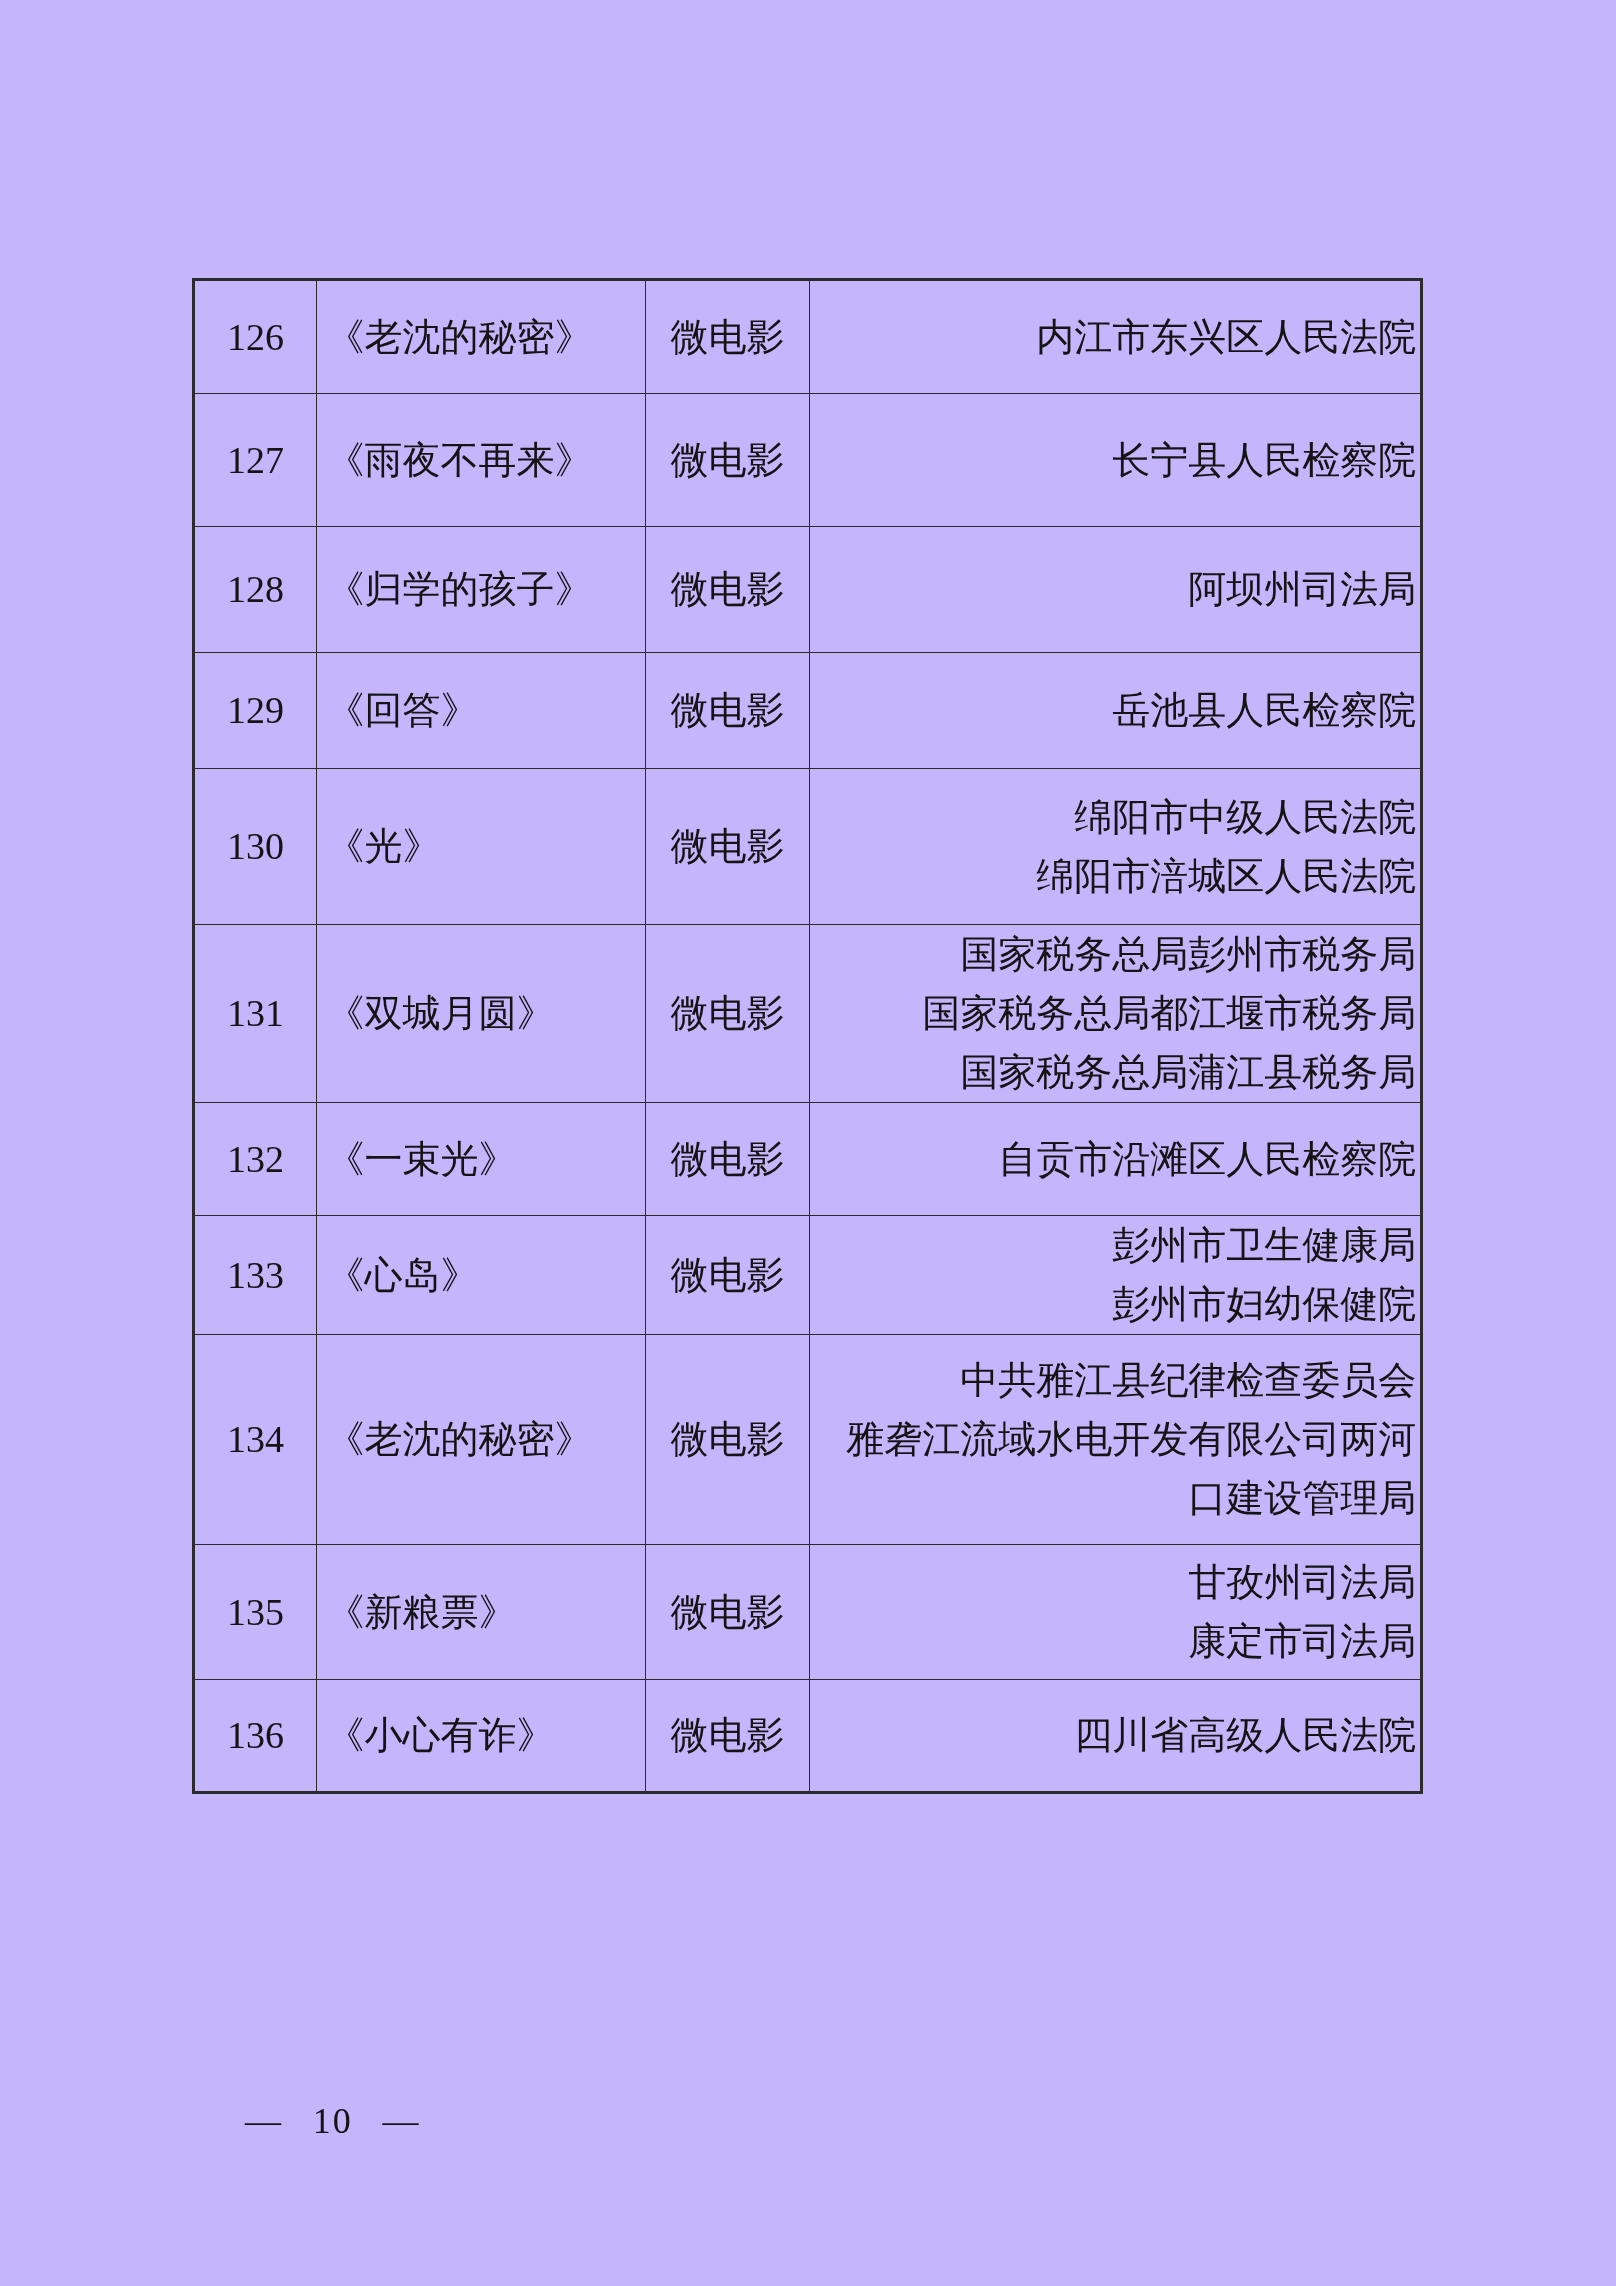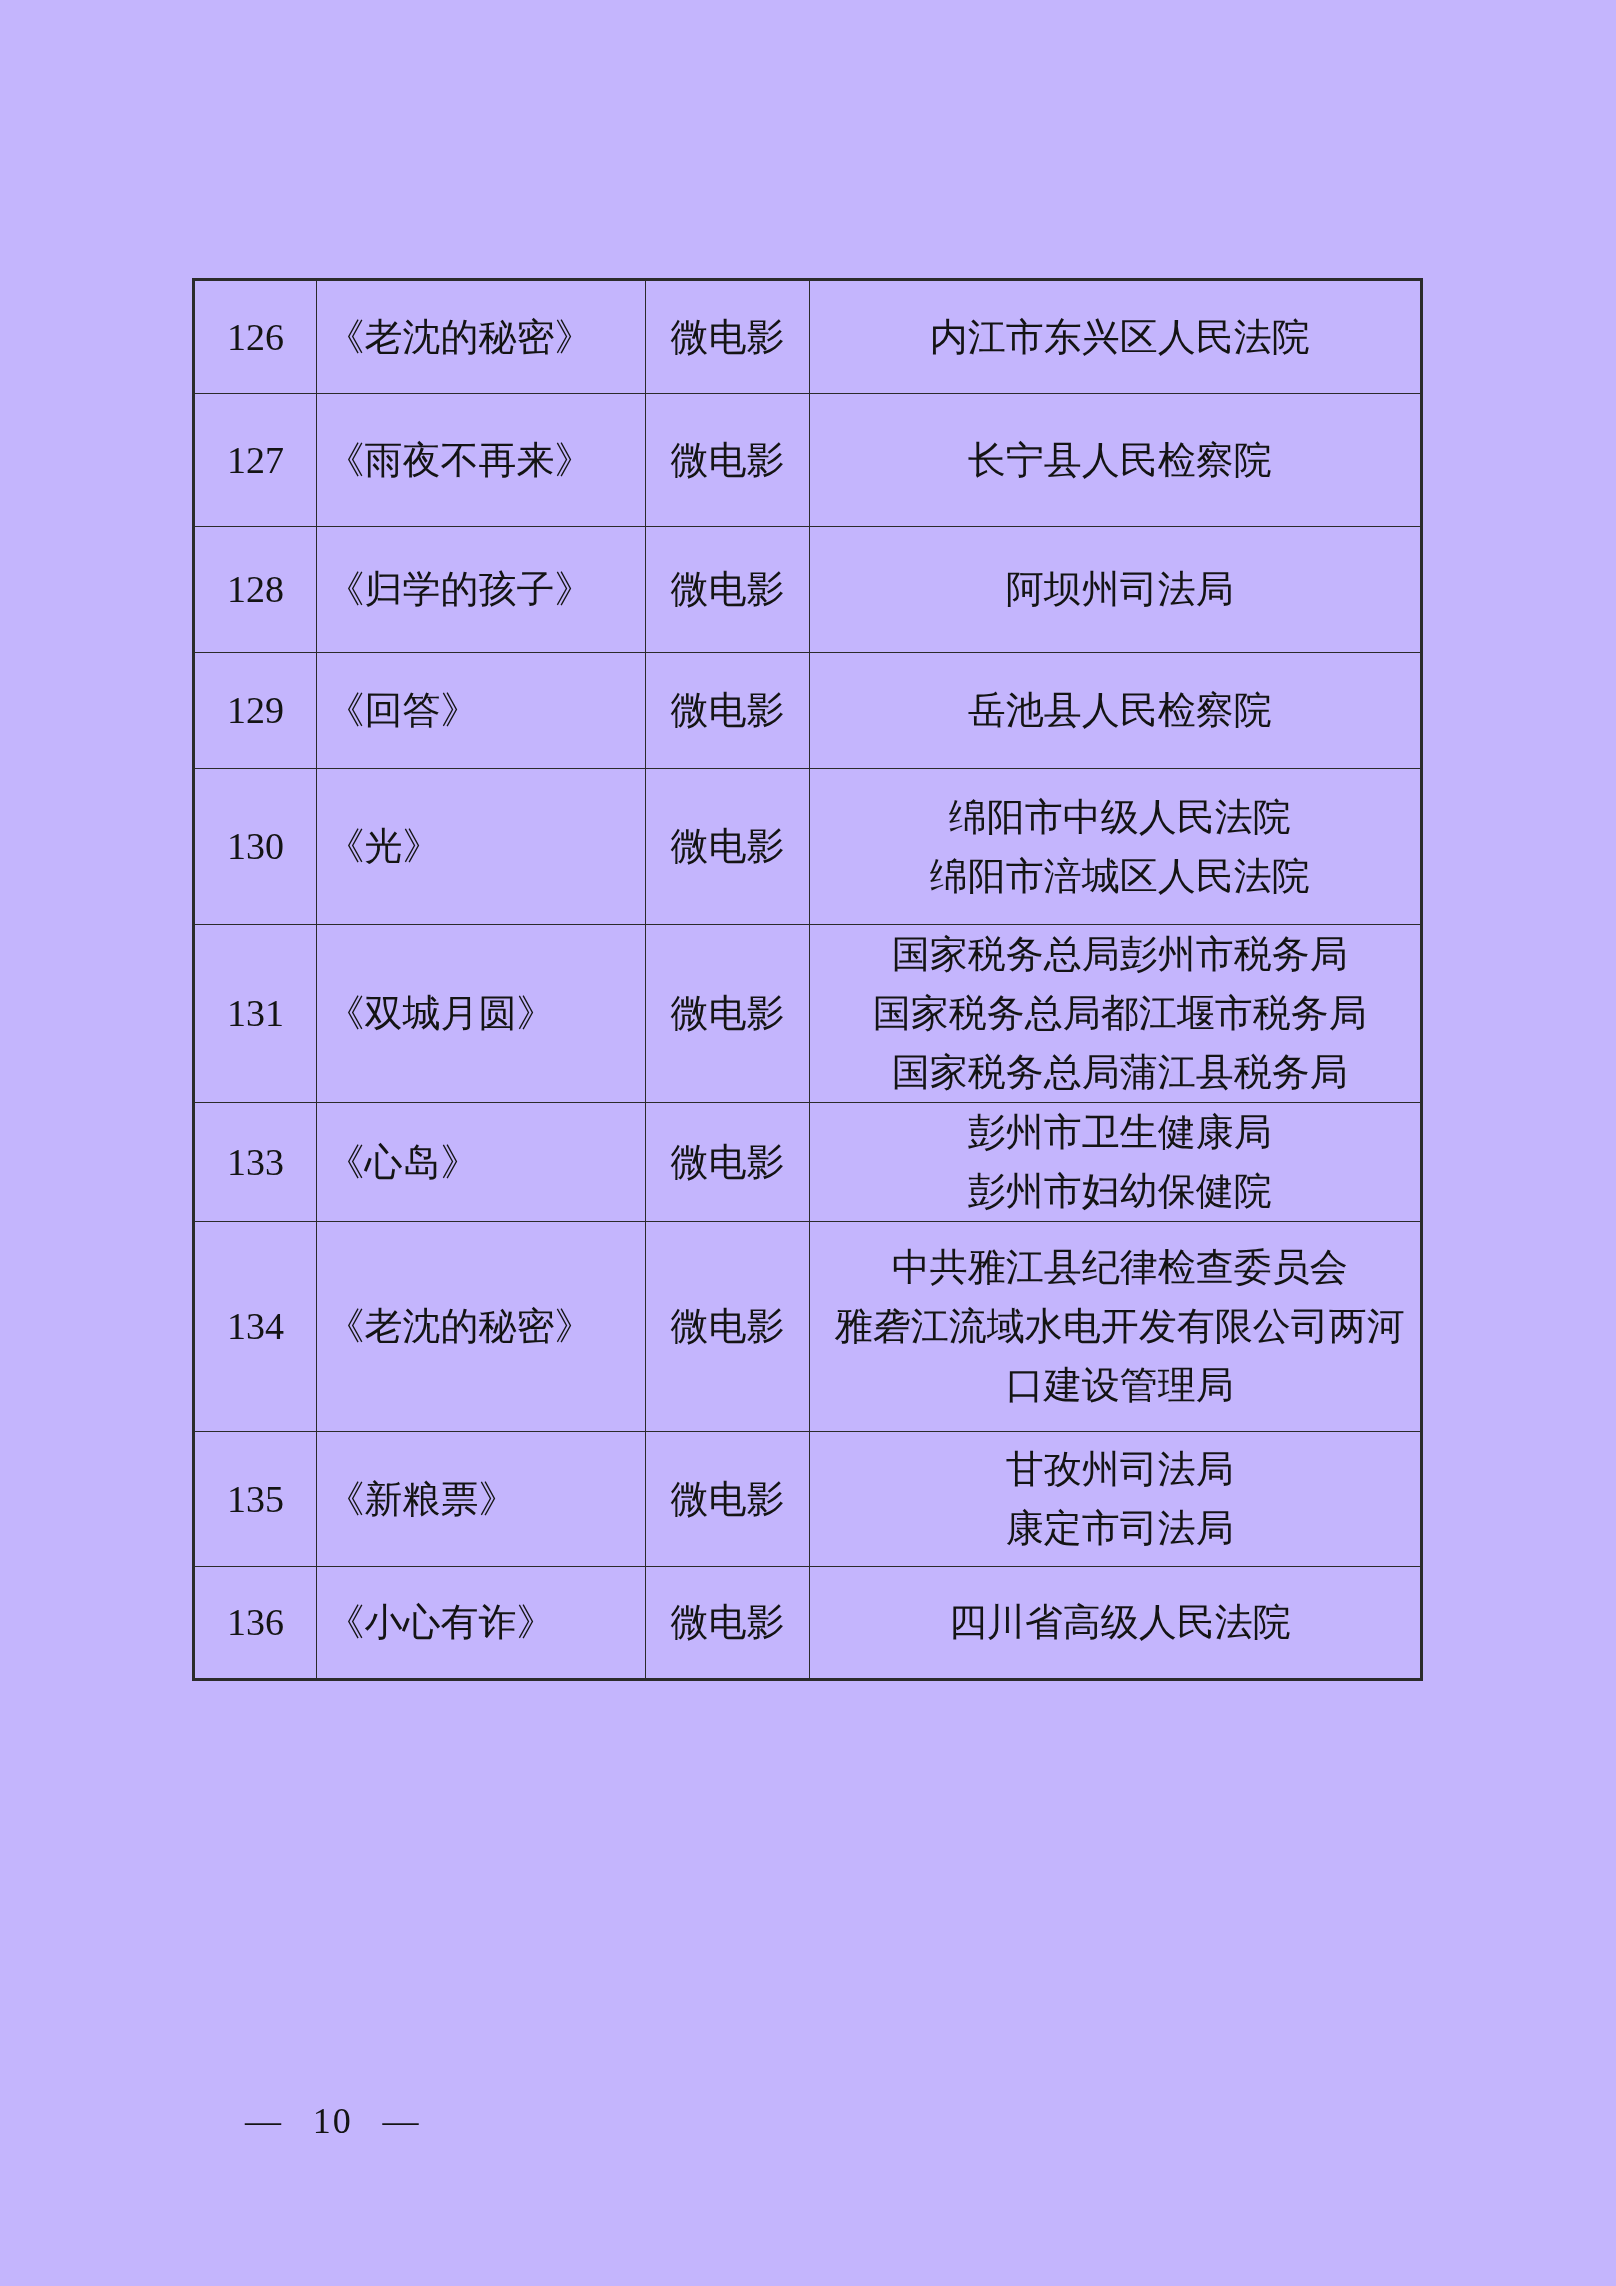--- a/index.html
+++ b/index.html
@@ -33,21 +33,21 @@
   col.c-type  { width: 164px; }
   col.c-org   { width: 612px; }
 
   td.cell-num {
     text-align: center;
     font-size: 40px;
     font-family: "Liberation Serif", "DejaVu Serif", serif;
   }
   td.cell-title { text-align: left; padding-left: 9.5px; padding-right: 10px; margin-left: 45px; }
   td.cell-type  { text-align: center; }
-  td.cell-org   { text-align: center; padding-left: 13.3px; padding-right: 3.8px; }
+  td.cell-org   { text-align: right; padding-left: 13.3px; padding-right: 3.8px; }
   .org-line { display: block; }
 
   .page-footer {
     position: absolute;
     left: 245px; top: 2072px;
     font-size: 36px;
     letter-spacing: 1.9px;
     word-spacing: 19px;
     color: #141414;
     font-family: "Liberation Serif", "DejaVu Serif", serif;
@@ -113,20 +113,28 @@
         <td class="cell-num">131</td>
         <td class="cell-title">《双城月圆》</td>
         <td class="cell-type">微电影</td>
         <td class="cell-org">
           <span class="org-line">国家税务总局彭州市税务局</span>
           <span class="org-line">国家税务总局都江堰市税务局</span>
           <span class="org-line">国家税务总局蒲江县税务局</span>
         </td>
       </tr>
       <tr style="height:113px">
+        <td class="cell-num">132</td>
+        <td class="cell-title">《一束光》</td>
+        <td class="cell-type">微电影</td>
+        <td class="cell-org">
+          <span class="org-line">自贡市沿滩区人民检察院</span>
+        </td>
+      </tr>
+      <tr style="height:113px">
         <td class="cell-num">133</td>
         <td class="cell-title">《心岛》</td>
         <td class="cell-type">微电影</td>
         <td class="cell-org">
           <span class="org-line">彭州市卫生健康局</span>
           <span class="org-line">彭州市妇幼保健院</span>
         </td>
       </tr>
       <tr style="height:210px">
         <td class="cell-num">134</td>

